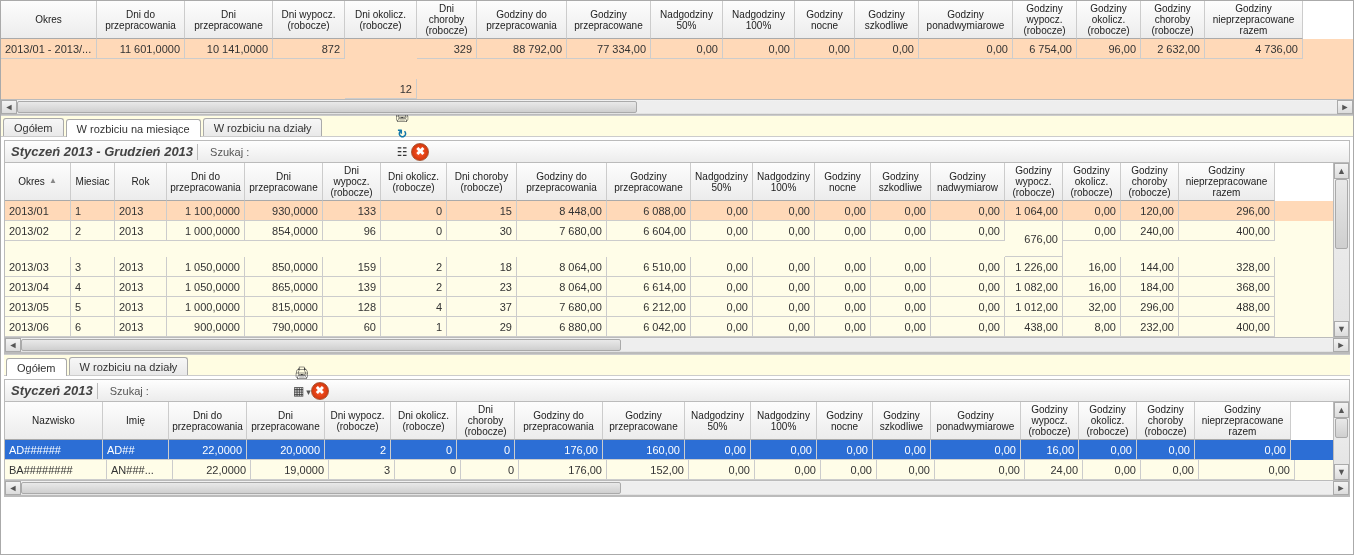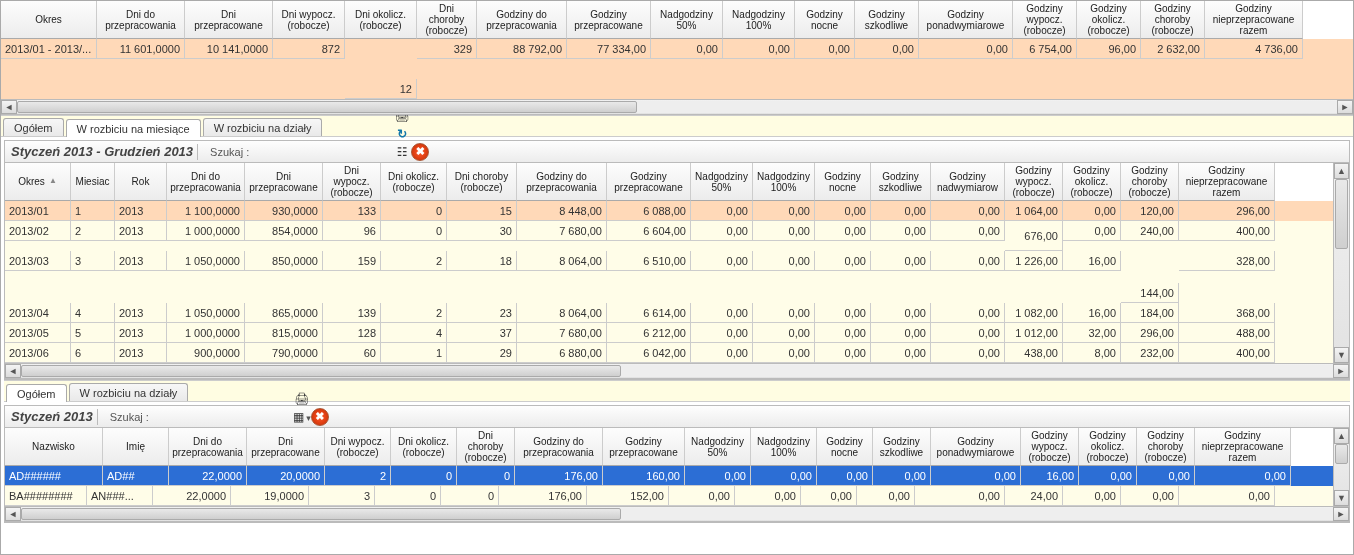--- a/index.html
+++ b/index.html
@@ -251,21 +251,21 @@
               <div class="cell num" style="width: 58px; height: 20px;">96</div>
               <div class="cell num" style="width: 66px; height: 20px;">0</div>
               <div class="cell num" style="width: 70px; height: 20px;">30</div>
               <div class="cell num" style="width: 90px; height: 20px;">7 680,00</div>
               <div class="cell num" style="width: 84px; height: 20px;">6 604,00</div>
               <div class="cell num" style="width: 62px; height: 20px;">0,00</div>
               <div class="cell num" style="width: 62px; height: 20px;">0,00</div>
               <div class="cell num" style="width: 56px; height: 20px;">0,00</div>
               <div class="cell num" style="width: 60px; height: 20px;">0,00</div>
               <div class="cell num" style="width: 74px; height: 20px;">0,00</div>
-              <div class="cell num" style="width: 58px; height: 30px;">676,00</div>
+              <div class="cell num" style="width: 58px; height: 36px;">676,00</div>
               <div class="cell num" style="width: 58px; height: 20px;">0,00</div>
               <div class="cell num" style="width: 58px; height: 20px;">240,00</div>
               <div class="cell num" style="width: 96px; height: 20px;">400,00</div>
             </div>
             <div class="data-row row-yellow">
               <div class="cell" style="width: 66px; height: 20px;">2013/03</div>
               <div class="cell" style="width: 44px; height: 20px;">3</div>
               <div class="cell" style="width: 52px; height: 20px;">2013</div>
               <div class="cell num" style="width: 78px; height: 20px;">1 050,0000</div>
               <div class="cell num" style="width: 78px; height: 20px;">850,0000</div>
@@ -274,21 +274,21 @@
               <div class="cell num" style="width: 70px; height: 20px;">18</div>
               <div class="cell num" style="width: 90px; height: 20px;">8 064,00</div>
               <div class="cell num" style="width: 84px; height: 20px;">6 510,00</div>
               <div class="cell num" style="width: 62px; height: 20px;">0,00</div>
               <div class="cell num" style="width: 62px; height: 20px;">0,00</div>
               <div class="cell num" style="width: 56px; height: 20px;">0,00</div>
               <div class="cell num" style="width: 60px; height: 20px;">0,00</div>
               <div class="cell num" style="width: 74px; height: 20px;">0,00</div>
               <div class="cell num" style="width: 58px; height: 20px;">1 226,00</div>
               <div class="cell num" style="width: 58px; height: 20px;">16,00</div>
-              <div class="cell num" style="width: 58px; height: 20px; margin-top: 32px;">144,00</div>
+              <div class="cell num" style="width: 58px; height: 20px;">144,00</div>
               <div class="cell num" style="width: 96px; height: 20px;">328,00</div>
             </div>
             <div class="data-row row-yellow">
               <div class="cell" style="width: 66px; height: 20px;">2013/04</div>
               <div class="cell" style="width: 44px; height: 20px;">4</div>
               <div class="cell" style="width: 52px; height: 20px;">2013</div>
               <div class="cell num" style="width: 78px; height: 20px;">1 050,0000</div>
               <div class="cell num" style="width: 78px; height: 20px;">865,0000</div>
               <div class="cell num" style="width: 58px; height: 20px;">139</div>
               <div class="cell num" style="width: 66px; height: 20px;">2</div>
@@ -447,21 +447,21 @@
               <div class="cell num" style="width: 66px; height: 20px;">0,00</div>
               <div class="cell num" style="width: 56px; height: 20px;">0,00</div>
               <div class="cell num" style="width: 58px; height: 20px;">0,00</div>
               <div class="cell num" style="width: 90px; height: 20px;">0,00</div>
               <div class="cell num" style="width: 58px; height: 20px;">16,00</div>
               <div class="cell num" style="width: 58px; height: 20px;">0,00</div>
               <div class="cell num" style="width: 58px; height: 20px;">0,00</div>
               <div class="cell num" style="width: 96px; height: 20px;">0,00</div>
             </div>
             <div class="data-row row-yellow">
-              <div class="cell" style="width: 82px; height: 20px;">BA########</div>
+              <div class="cell" style="width: 102px; height: 20px;">BA########</div>
               <div class="cell" style="width: 66px; height: 20px;">AN###...</div>
               <div class="cell num" style="width: 78px; height: 20px;">22,0000</div>
               <div class="cell num" style="width: 78px; height: 20px;">19,0000</div>
               <div class="cell num" style="width: 66px; height: 20px;">3</div>
               <div class="cell num" style="width: 66px; height: 20px;">0</div>
               <div class="cell num" style="width: 58px; height: 20px;">0</div>
               <div class="cell num" style="width: 88px; height: 20px;">176,00</div>
               <div class="cell num" style="width: 82px; height: 20px;">152,00</div>
               <div class="cell num" style="width: 66px; height: 20px;">0,00</div>
               <div class="cell num" style="width: 66px; height: 20px;">0,00</div>

